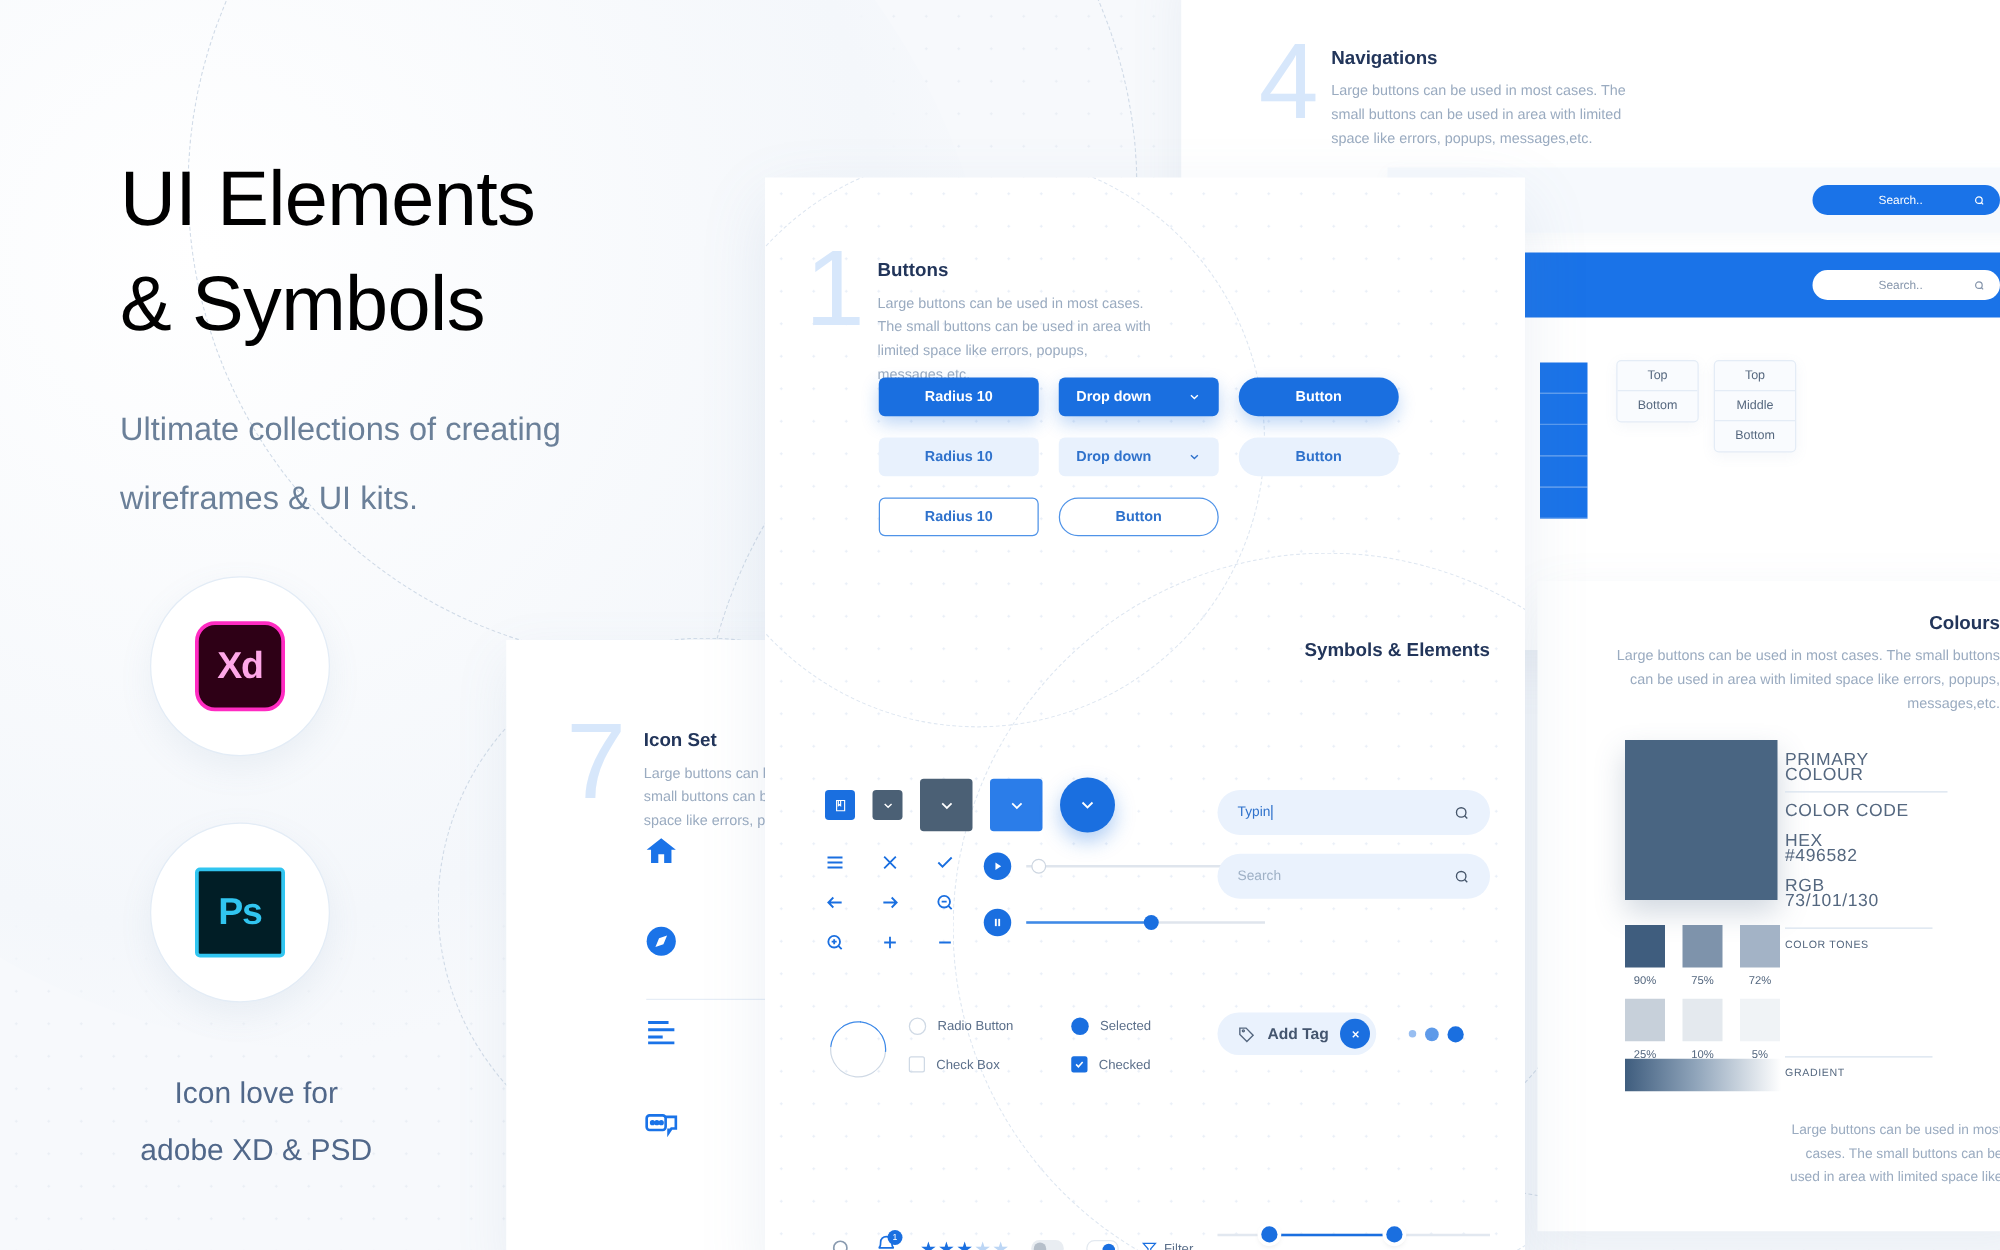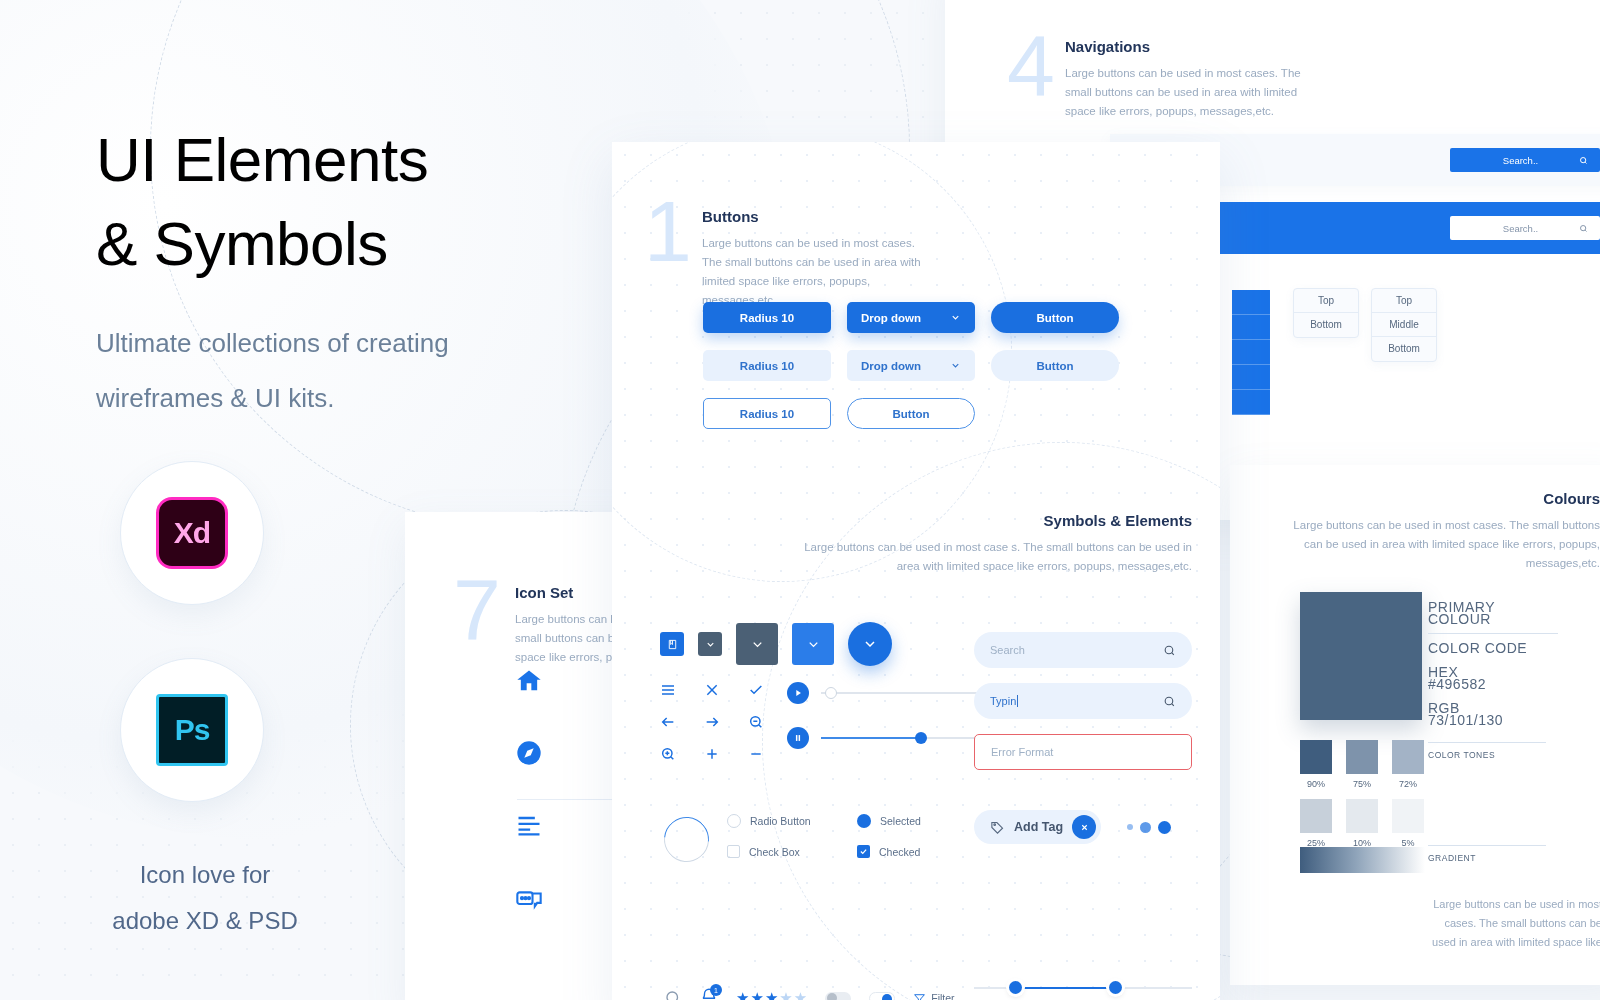--- a/index.html
+++ b/index.html
@@ -81,21 +81,21 @@
   .navbar {
     position:absolute; left:165px; width:520px; height:52px;
     display:flex; align-items:center; padding: 0 30px;
   }
   .navbar.light { top:174px; background:#f6f9fd; box-shadow: 0 4px 14px rgba(120,145,180,.06); }
   .navbar.blue  { top:242px; background:#1a73e8; }
   .navbar .nav-link { font-size: 9px; letter-spacing:.6px; color:#55677f; font-weight:500; }
   .navbar.blue .nav-link { color:#ffffff; }
   .navbar .spacer { flex: 1; }
   .nav-search {
-    width: 150px; height: 24px; border-radius: 2px;
+    width: 150px; height: 24px; border-radius: 12px;
     display:flex; align-items:center; justify-content:space-between;
     padding: 0 12px; font-size: 9.5px;
   }
   .nav-search.filled { background:#1a73e8; color:#fff; }
   .nav-search.white  { background:#ffffff; color:#8494aa; }
   .nav-search span.lbl { flex:1; text-align:center; }
 
   .vstrip { position:absolute; left:1232px; top:290px; width:38px; }
   .vstrip div { height:25px; background:#1a73e8; border-bottom:1px solid rgba(255,255,255,.28); }
 
@@ -509,21 +509,20 @@
     </div>
     <div class="btn-row">
       <div class="btn w1 ghost">Radius 10</div>
       <div class="btn w3 ghost pill">Button</div>
     </div>
   </div>
 
   <div class="sec-head sym-head">
 
     <div class="sec-title">Symbols &amp; Elements</div>
-    <div class="sec-desc">Large buttons can be used in most case s. The small buttons can be used in area with limited space like errors, popups, messages,etc.</div>
   </div>
 
   <div class="dd-row">
     <div class="dd s1">
       <svg viewBox="0 0 24 24" width="11" height="11" fill="none" stroke="currentColor" stroke-width="2">
           <path d="M5 3h14v18H5z"></path>
           <path d="M12 3v9l-2-2-2 2V3"></path>
         </svg>
     </div>
     <div class="dd s2">
@@ -667,37 +666,34 @@
       </span>
     <span class="filter-lbl">
       <svg viewBox="0 0 24 24" width="13" height="13" fill="none" stroke="#1a6fe0" stroke-width="1.8">
           <path d="M3 5h18l-7 8v6l-4-2v-4z"></path>
         </svg>
       <span>Filter</span>
     </span>
   </div>
 
   <div class="fields">
-    <div class="field tint">
-      <span>Search</span>
-      <svg class="fi" viewBox="0 0 24 24" fill="none" stroke="currentColor" stroke-width="2">
-          <circle cx="11" cy="11" r="7"></circle>
-          <path d="M20 20l-4-4"></path>
-        </svg>
-    </div>
     <div class="field typing">
       <span>Typin</span>
         <span class="caret"></span>
       <svg class="fi" viewBox="0 0 24 24" fill="none" stroke="currentColor" stroke-width="2">
           <circle cx="11" cy="11" r="7"></circle>
           <path d="M20 20l-4-4"></path>
         </svg>
     </div>
-    <div class="field error">
-      <span>Error Format</span>
+    <div class="field tint">
+      <span>Search</span>
+      <svg class="fi" viewBox="0 0 24 24" fill="none" stroke="currentColor" stroke-width="2">
+          <circle cx="11" cy="11" r="7"></circle>
+          <path d="M20 20l-4-4"></path>
+        </svg>
     </div>
   </div>
 
   <div class="tagline">
     <div class="tag-chip">
       <svg viewBox="0 0 24 24" width="15" height="15" fill="none" stroke="#55677f" stroke-width="1.8">
           <path d="M3 12V4h8l9 9-8 8z"></path>
           <circle cx="7.5" cy="7.5" r="1.3"></circle>
         </svg>
       <span>Add Tag</span>

